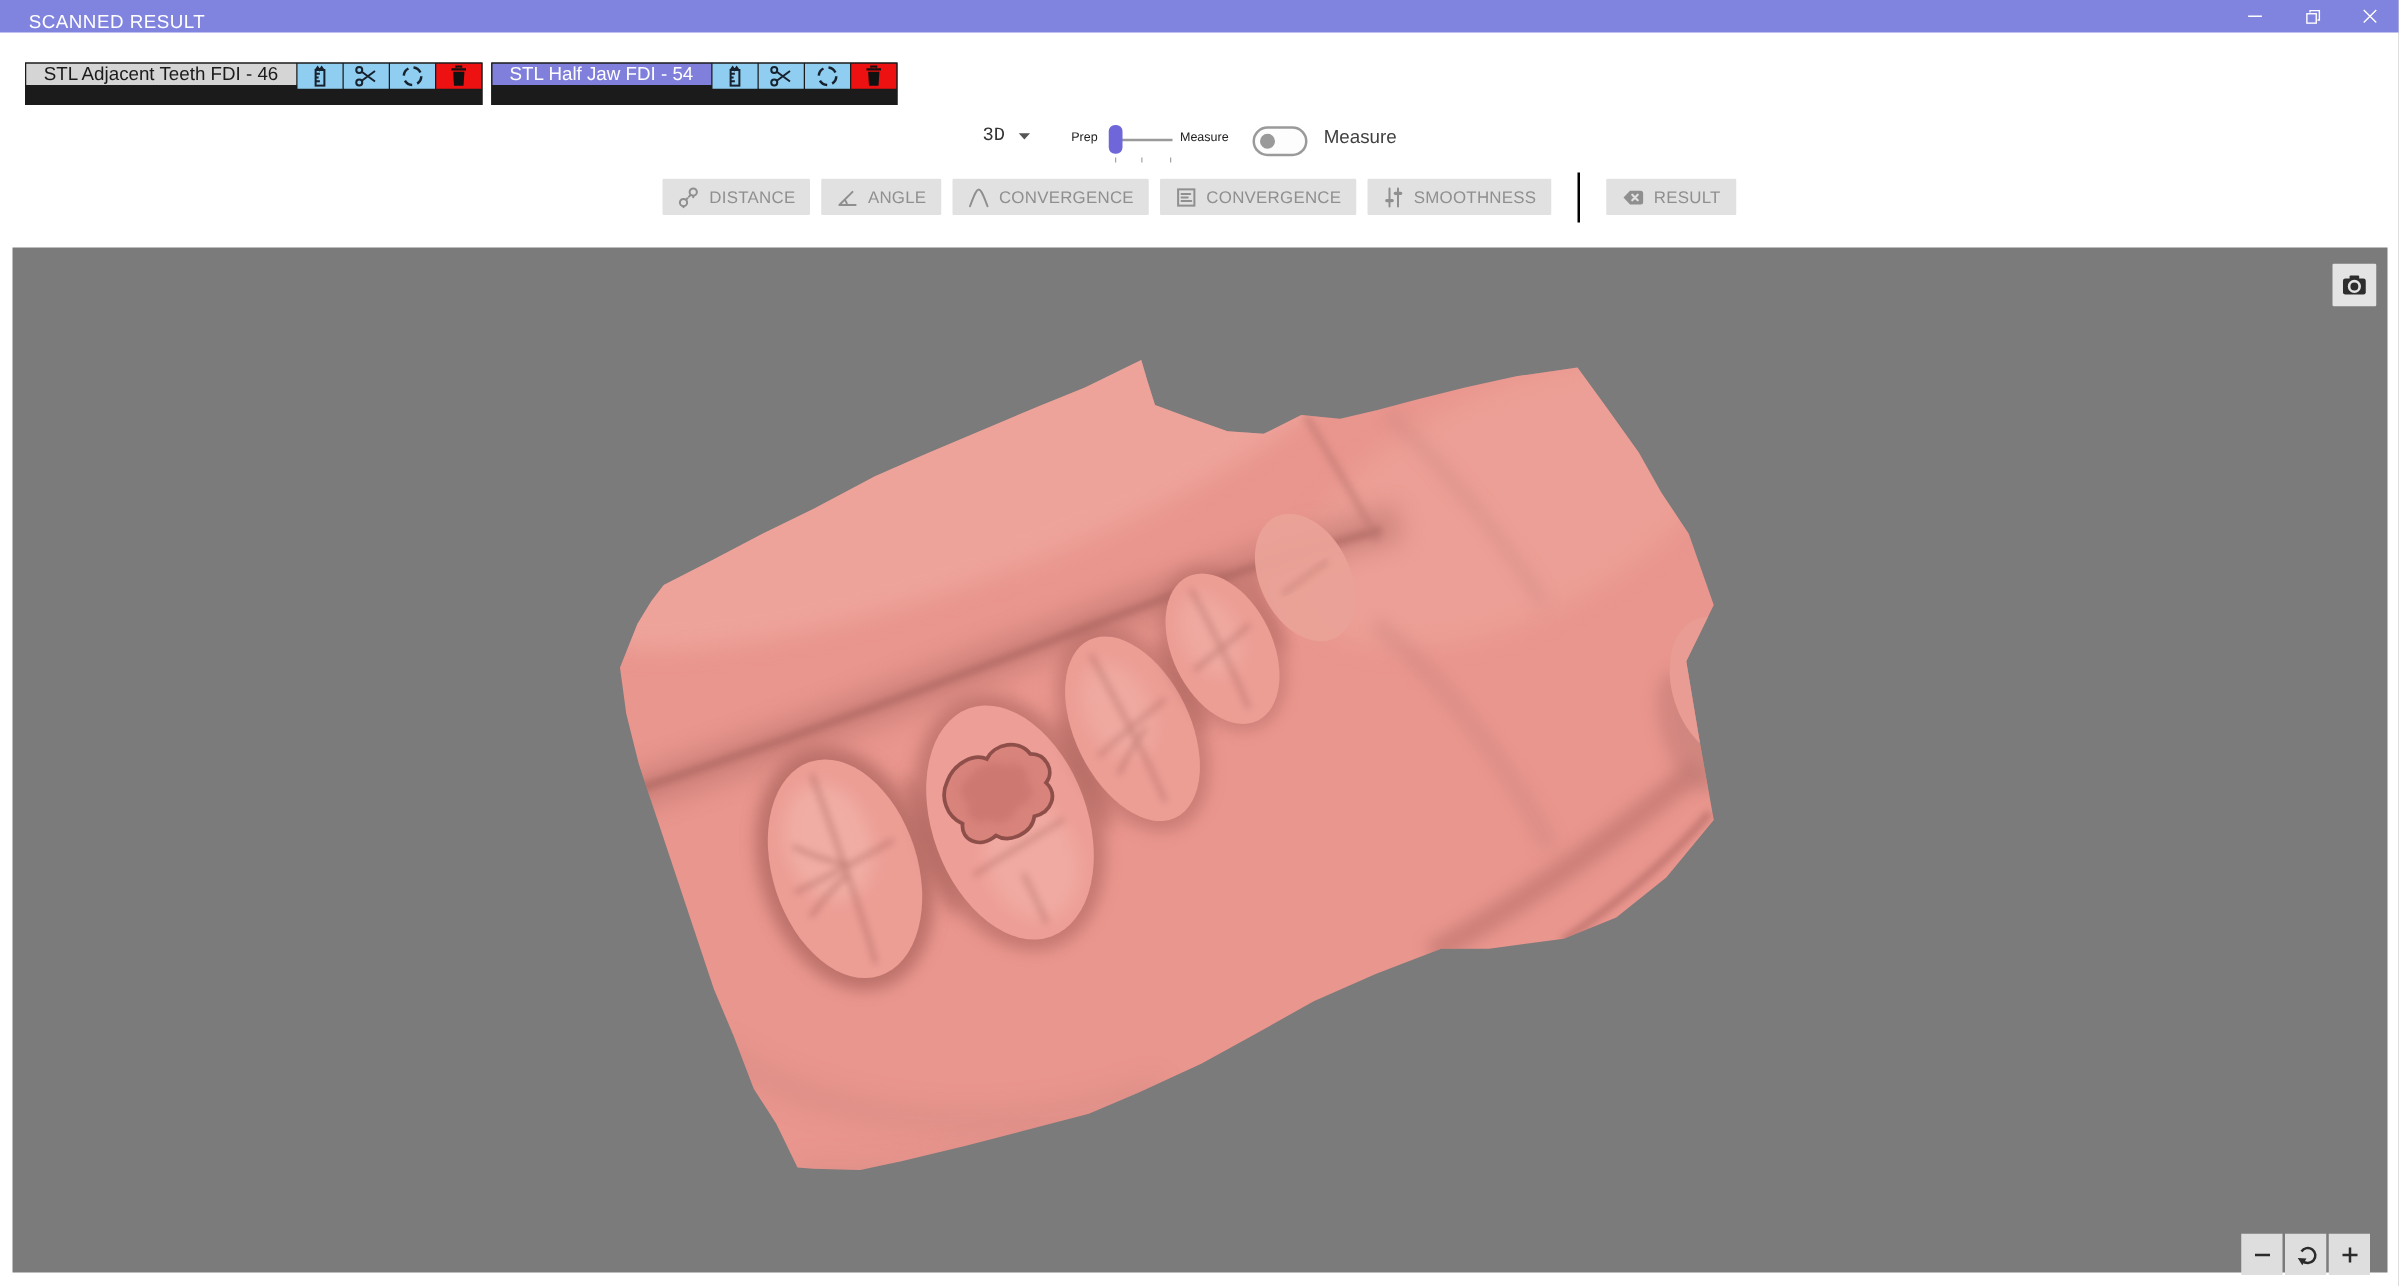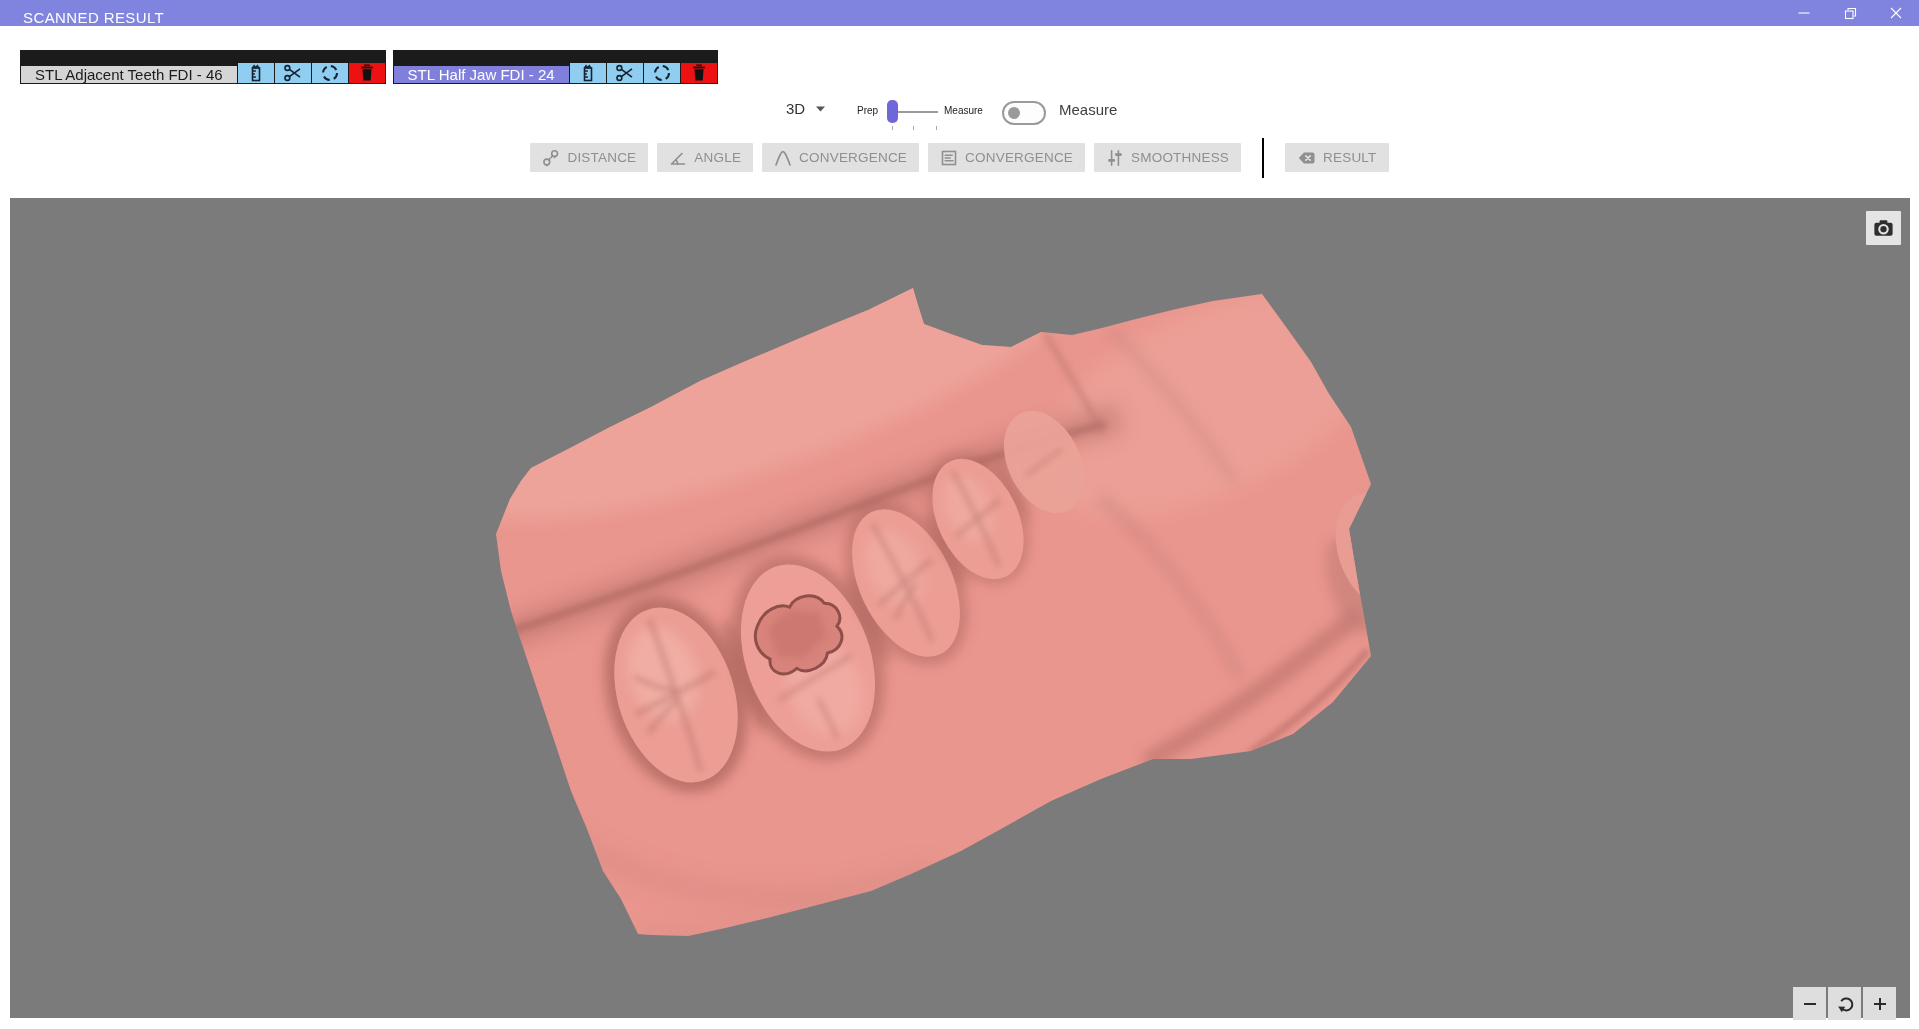--- a/index.html
+++ b/index.html
@@ -12,34 +12,34 @@
   .titlebar{position:absolute;left:0;top:0;width:100%;height:26px;
     background:var(--c-titlebar,#8184DF);display:flex;align-items:flex-end}
   .title{color:#fff;font-size:15px;padding-left:23px;letter-spacing:.4px}
   .winbtns{margin-left:auto;display:flex;height:100%}
   .winbtn{width:46px;height:100%;display:flex;align-items:center;justify-content:center;
     background:transparent;border:none;cursor:pointer;padding:0}
   .winbtn svg{stroke:#fff;fill:none;stroke-width:1.1}
 
   
   .chip-row{position:absolute;top:50px;left:20px;display:flex;gap:7px}
-  .chip-group{display:flex;align-items:flex-end;height:32px;border:1px solid #1b1b1b;
+  .chip-group{display:flex;align-items:flex-start;height:32px;border:1px solid #1b1b1b;
     background:#1b1b1b;gap:1px}
   .chip-label{display:flex;align-items:center;padding:0 14px;font-size:15px;cursor:pointer;white-space:nowrap}
   .chip-label.light{background:var(--c-chip_gray,#D5D5D5);color:#1b1b1b}
   .chip-label.purple{background:var(--c-chip_purple,#8080DC);color:#fff}
   .chip-btn{width:36px;display:flex;align-items:center;justify-content:center;
     background:var(--c-button_blue,#8FCEF0);border:none;cursor:pointer;padding:0}
   .chip-btn.danger{background:var(--c-button_red,#ED1111)}
   .chip-btn svg{stroke:#17222e;fill:none;stroke-width:1.6}
   .chip-btn.danger svg{stroke:#111;fill:#111}
 
   
   .mode-select{position:absolute;left:786px;top:100px;display:flex;align-items:center;gap:11px;
-    font-size:15px;color:#333;cursor:pointer;background:none;border:none;font-family:Liberation Sans, sans-serif;padding:0}
+    font-size:15px;color:#333;cursor:pointer;background:none;border:none;font-family:Liberation Mono, monospace;padding:0}
   .lbl{position:absolute;font-size:10px;color:#222}
   .lbl.prep{left:857px;top:105px}
   .lbl.intact{left:944px;top:105px}
   .pslider{position:absolute;left:887px;top:99px;width:52px;height:32px;cursor:pointer}
   .pslider .track{position:absolute;left:3px;width:48px;top:12px;height:2px;background:#9a9a9a}
   .pslider .thumb{position:absolute;left:0;top:1px;width:11px;height:23px;border-radius:5px;
     background:var(--c-slider_purple,#6F66DA);cursor:grab}
   .pslider .tick{position:absolute;top:27px;width:1px;height:4px;background:#a5a5a5}
   .toggle{position:absolute;left:1002px;top:101px;width:40px;height:20px;border:2px solid #9a9a9a;
     border-radius:12px;background:#fdfdfd;cursor:pointer;box-sizing:content-box;padding:0}
@@ -117,21 +117,21 @@
     <button class="chip-btn danger">
       <svg width="20" height="20" viewBox="0 0 20 20">
         <path d="M8,3.2 V2.2 H12 V3.2" fill="none"></path>
         <rect x="4.2" y="3.6" width="11.6" height="1.8" stroke="none"></rect>
         <path d="M5.5,6.3 H14.5 L13.8,17.5 H6.2 Z" stroke="none"></path>
       </svg>
     </button>
   </div>
 
   <div class="chip-group">
-    <div class="chip-label purple">STL Half Jaw FDI - 24</div>
+    <div class="chip-label purple">STL Half Jaw FDI - 54</div>
     <button class="chip-btn">
       <svg width="20" height="20" viewBox="0 0 20 20">
         <path d="M6.5,5 l1.6,-2.2 l1.6,2.2 l1.6,-2.2 l1.6,2.2"></path>
         <rect x="6.5" y="5" width="7" height="12.5"></rect>
         <path d="M6.5,8 h3.4 M6.5,11 h2.4 M6.5,14 h3.4"></path>
       </svg>
     </button>
     <button class="chip-btn">
       <svg width="20" height="20" viewBox="0 0 20 20">
         <circle cx="4.4" cy="5" r="2.4"></circle>

